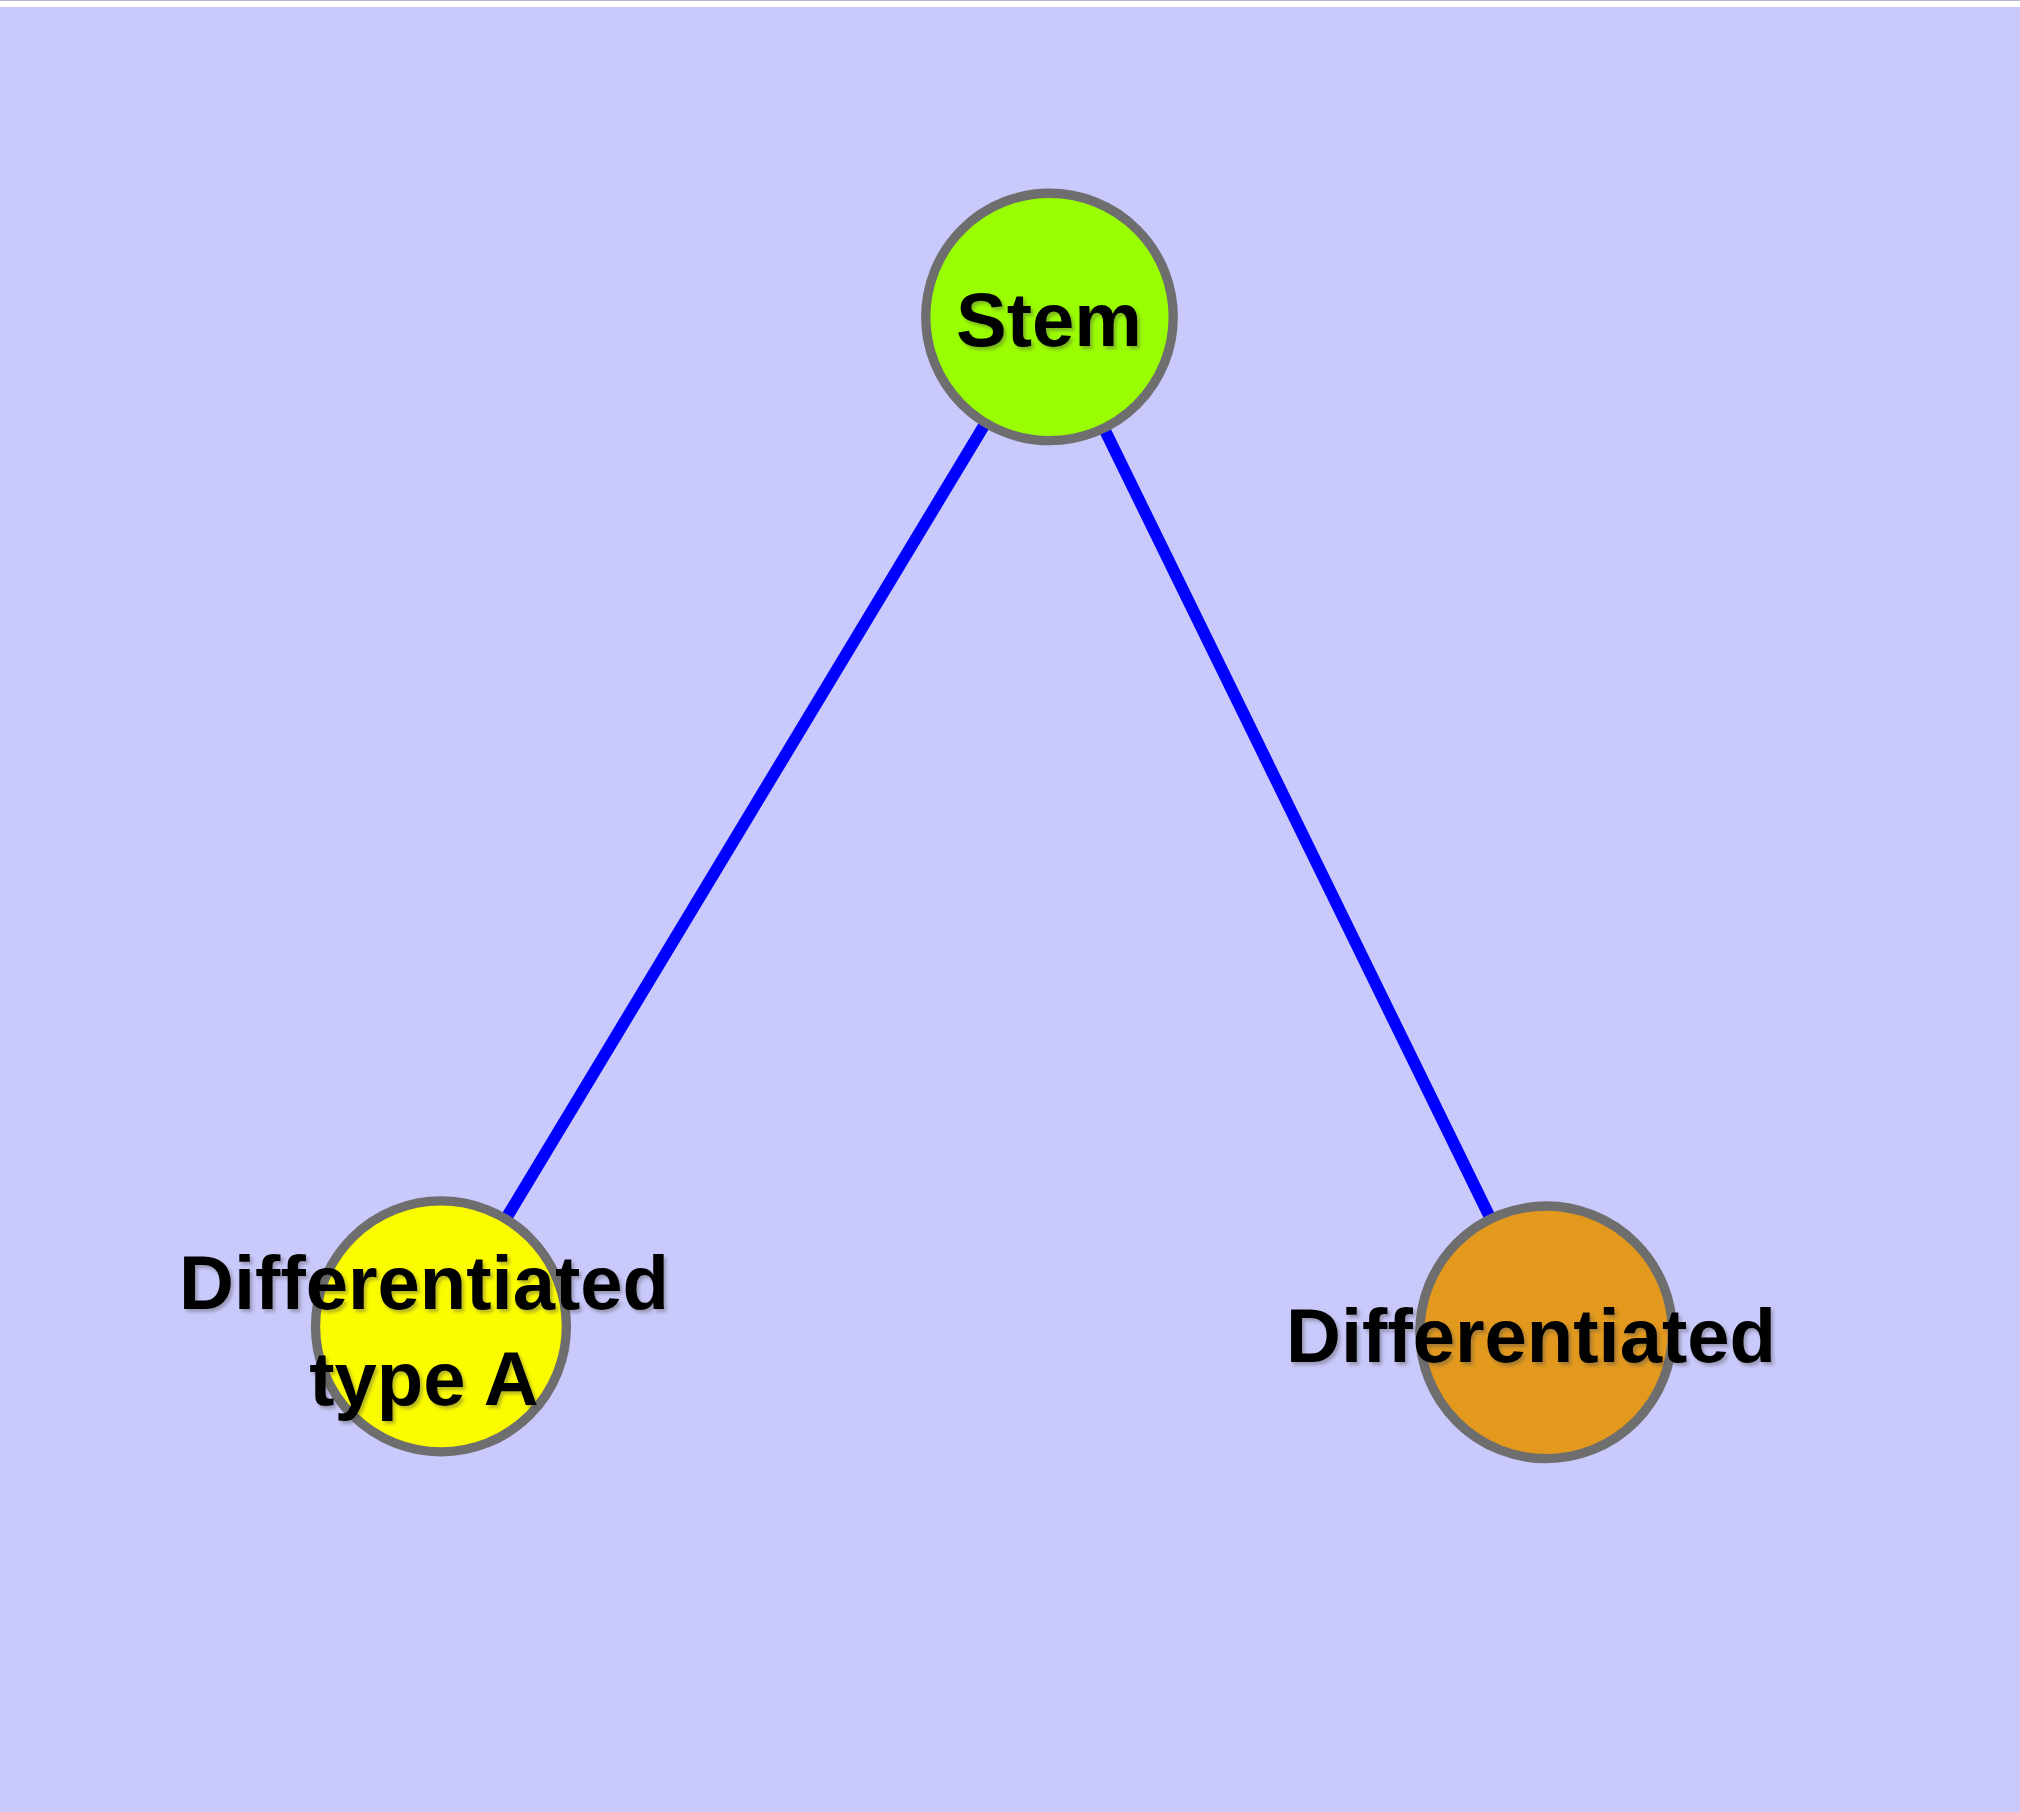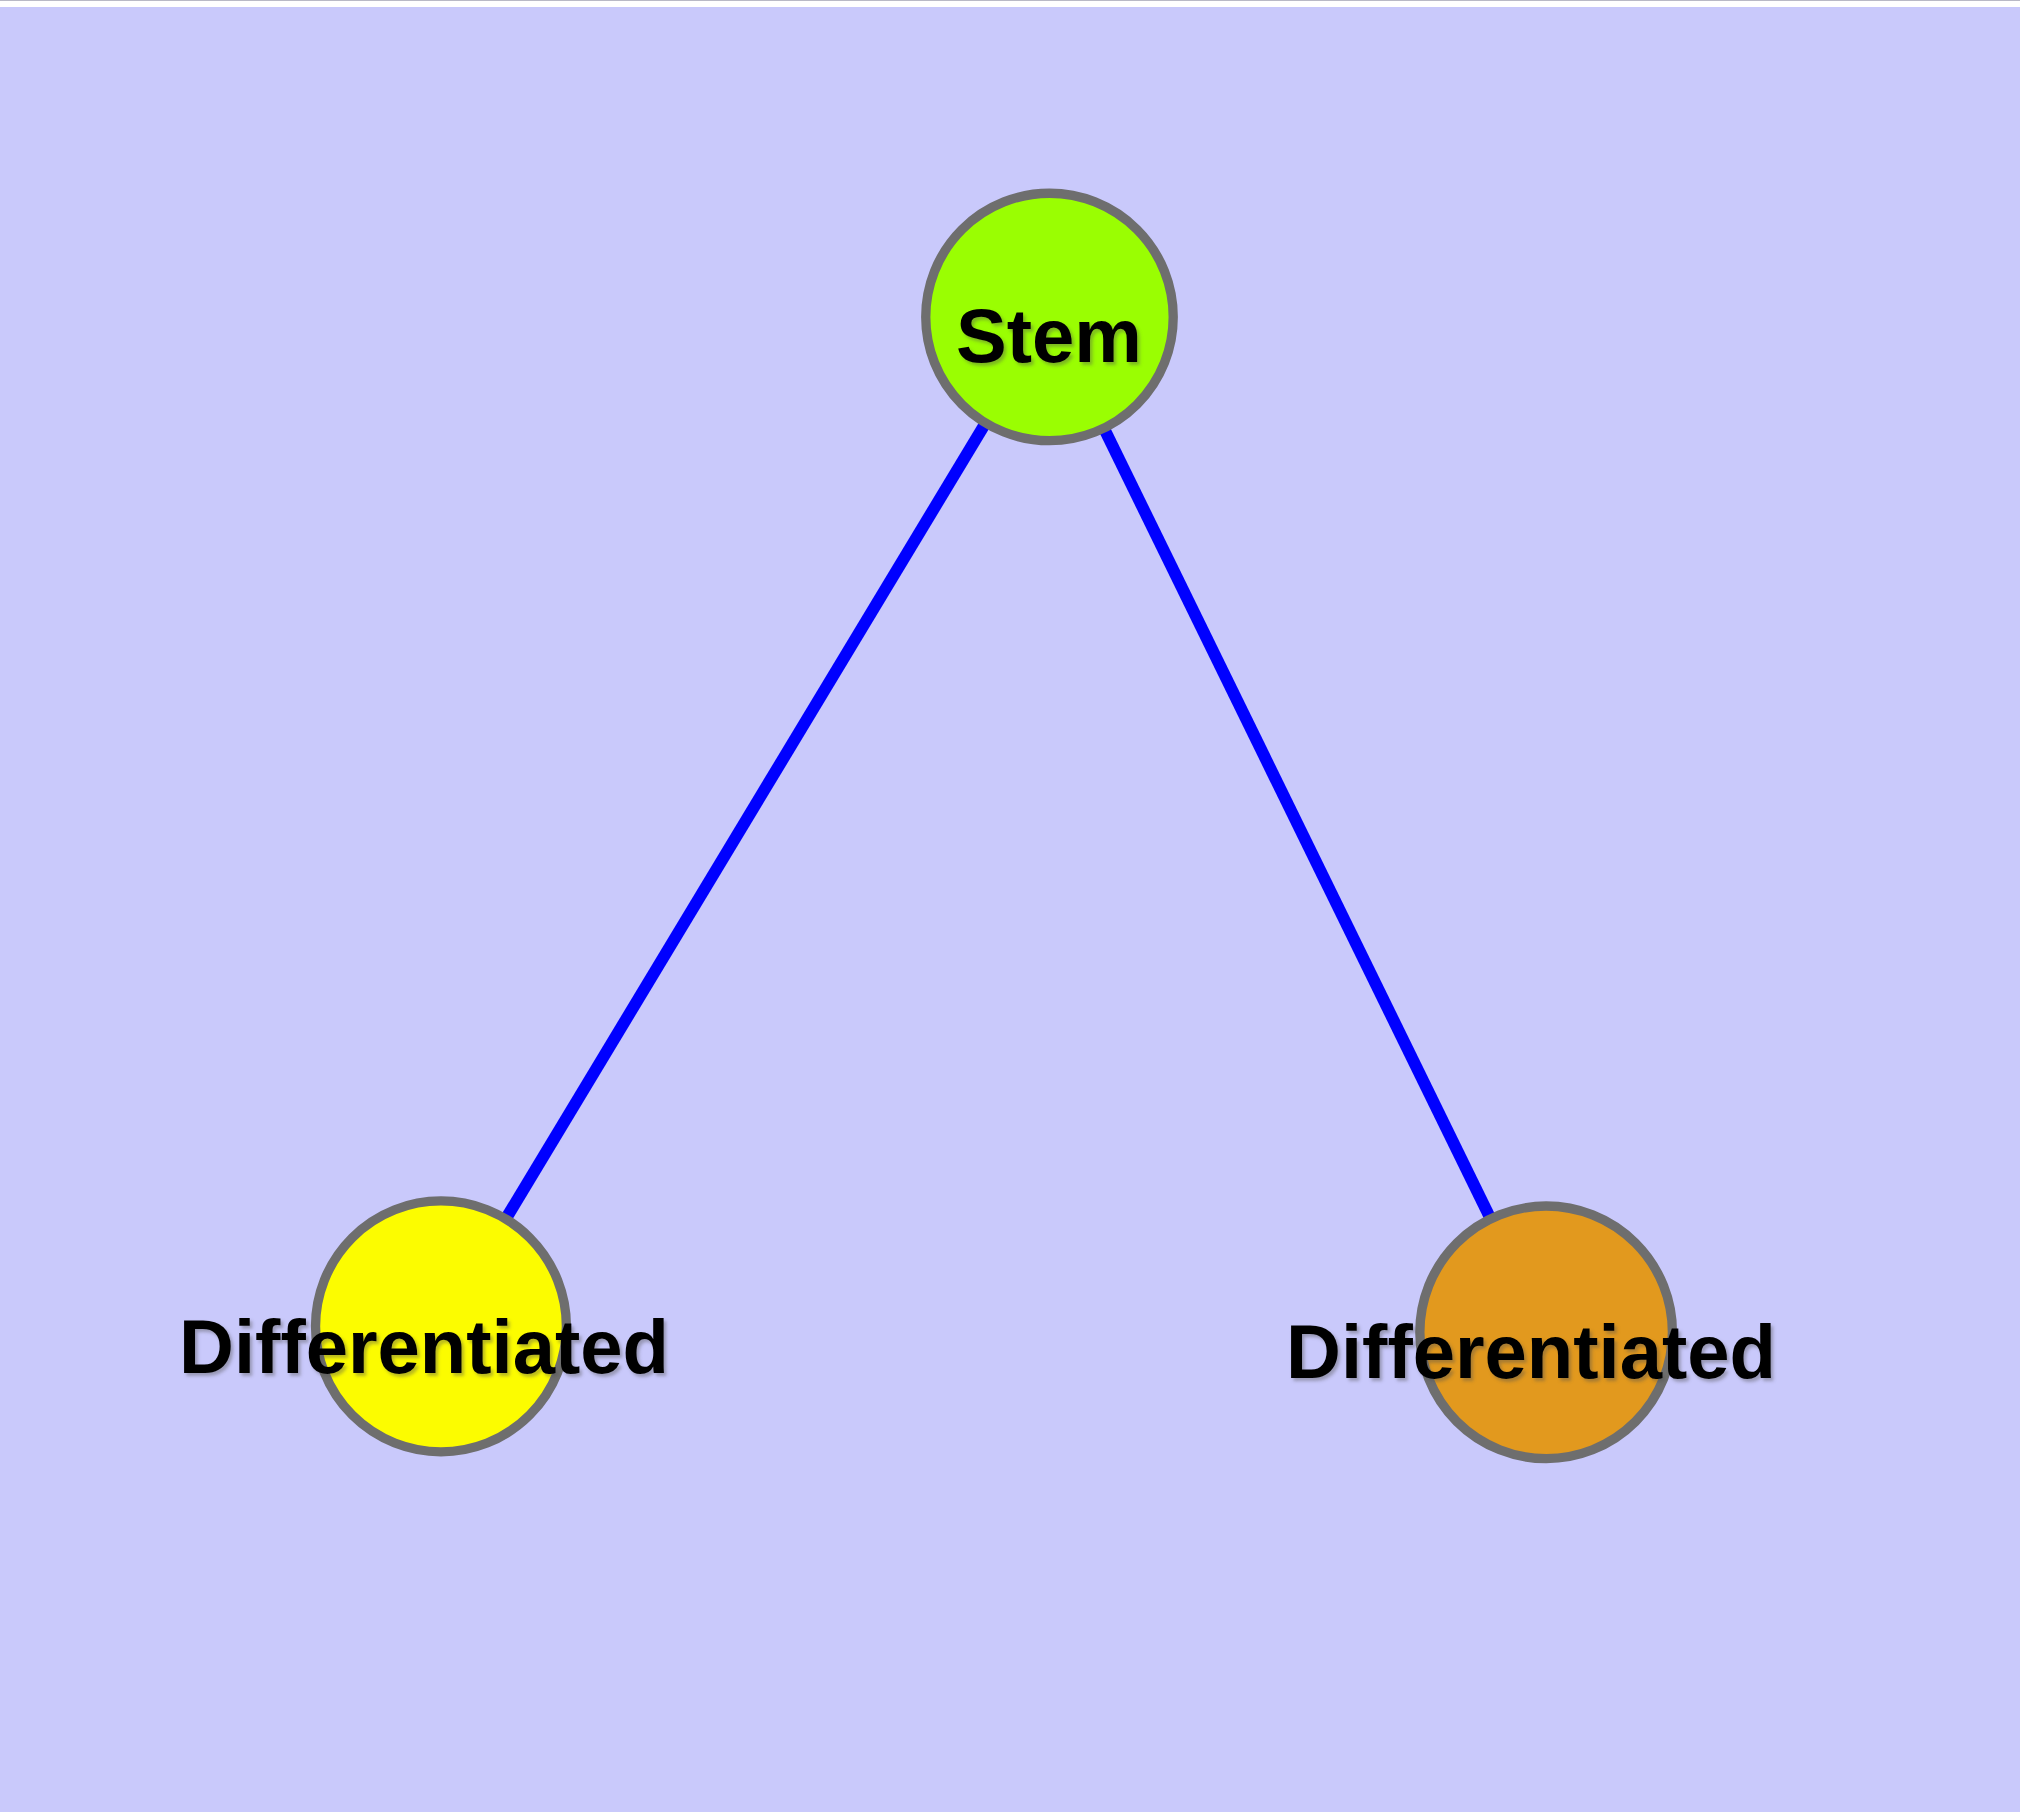--- a/index.html
+++ b/index.html
@@ -26,21 +26,20 @@
   .node-label {
     position: absolute;
     transform: translate(-50%, -50%);
     font-weight: bold;
     font-size: 76px;
     line-height: 96px;
     color: #000000;
     text-align: center;
     white-space: nowrap;
     text-shadow: 2.5px 2.5px 3.4px rgba(80, 80, 80, 0.40);
-    margin-top: 16px;
   }
   .label-stem   { left: 1049px; top: 320px; }
   .label-type-a { left: 424px;  top: 1331px; }
   .label-type-b { left: 1531px; top: 1336px; }
 </style>
 </head>
 <body>
 
 <div class="stage">
 
@@ -56,20 +55,21 @@
 
     <circle class="node" cx="520" cy="1565" r="148" fill="#FCFC00" stroke="#6E6E6E"></circle>
 
     <circle class="node" cx="1824" cy="1572" r="149" fill="#E2991E" stroke="#6E6E6E"></circle>
   </svg>
 
   <div class="node-label label-stem">Stem</div>
 
   <div class="node-label label-type-a">
     <div>Differentiated</div>
+    <div>type A</div>
   </div>
 
   <div class="node-label label-type-b">
     <div>Differentiated</div>
   </div>
 
 </div>
 
 
 </body></html>

